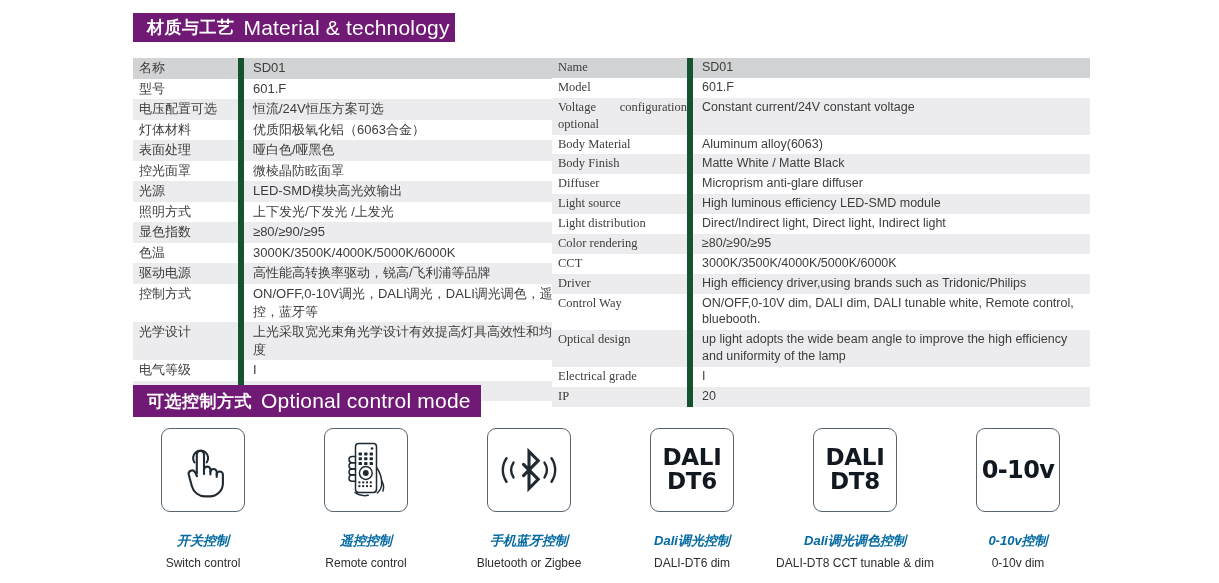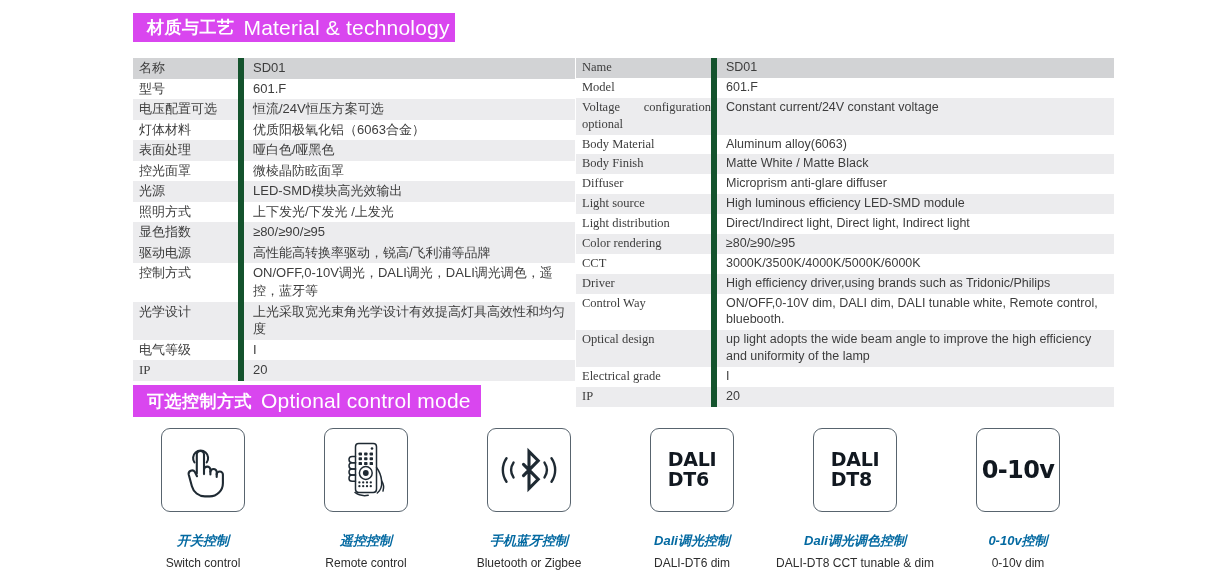--- a/index.html
+++ b/index.html
@@ -12,21 +12,21 @@
     height: 583px;
     position: relative;
     font-family: "Liberation Sans", "DejaVu Sans", sans-serif;
     color: #3c3c3c;
     overflow: hidden;
   }
 
   
   .section-bar {
     position: absolute;
-    background: #d946ef;
+    background: #701a75;
     color: #ffffff;
     display: flex;
     align-items: center;
     padding: 0 14px;
     box-sizing: border-box;
     white-space: nowrap;
   }
   .section-bar .cn {
     font-size: 17px;
     font-weight: 700;
@@ -42,21 +42,21 @@
   #bar-material { left: 133px; top: 13px; width: 322px; height: 29px; }
   #bar-control  { left: 133px; top: 385px; width: 348px; height: 32px; }
 
   
   .spec-table {
     position: absolute;
     border-collapse: collapse;
     table-layout: fixed;
   }
   #table-cn { left: 133px; top: 58px; width: 421px; }
-  #table-en { left: 576px; top: 58px; width: 517px; }
+  #table-en { left: 552px; top: 58px; width: 517px; }
 
   .spec-table tr { background: #ffffff; }
   .spec-table tr.shaded { background: #ececee; }
   .spec-table tr.head-row { background: #d2d3d5; }
 
   .spec-table td {
     padding: 1px 0 2px 0;
     vertical-align: top;
     line-height: 1.35;
   }
@@ -110,22 +110,23 @@
     border-radius: 9px;
     box-sizing: border-box;
     display: flex;
     align-items: center;
     justify-content: center;
     background: #ffffff;
   }
   .mode-box .dali {
     font-family: "DejaVu Sans", sans-serif;
     font-weight: 700;
-    font-size: 19px;
+    font-size: 23px;
     line-height: 1.04;
+    text-align: center;
     color: #111820;
     letter-spacing: -0.3px;
   }
   .mode-box .volt {
     font-family: "DejaVu Sans", sans-serif;
     font-weight: 700;
     font-size: 24px;
     text-align: center;
     color: #111820;
     letter-spacing: -0.6px;
@@ -184,20 +185,24 @@
         <td class="label">光源</td>
         <td class="value">LED-SMD模块高光效输出</td>
       </tr>
       <tr>
         <td class="label">照明方式</td>
         <td class="value">上下发光/下发光 /上发光</td>
       </tr>
       <tr class="shaded">
         <td class="label">显色指数</td>
         <td class="value">≥80/≥90/≥95</td>
+      </tr>
+      <tr>
+        <td class="label">色温</td>
+        <td class="value">3000K/3500K/4000K/5000K/6000K</td>
       </tr>
       <tr class="shaded">
         <td class="label">驱动电源</td>
         <td class="value">高性能高转换率驱动，锐高/飞利浦等品牌</td>
       </tr>
       <tr>
         <td class="label">控制方式</td>
         <td class="value">ON/OFF,0-10V调光，DALI调光，DALI调光调色，遥控，蓝牙等</td>
       </tr>
       <tr class="shaded">

